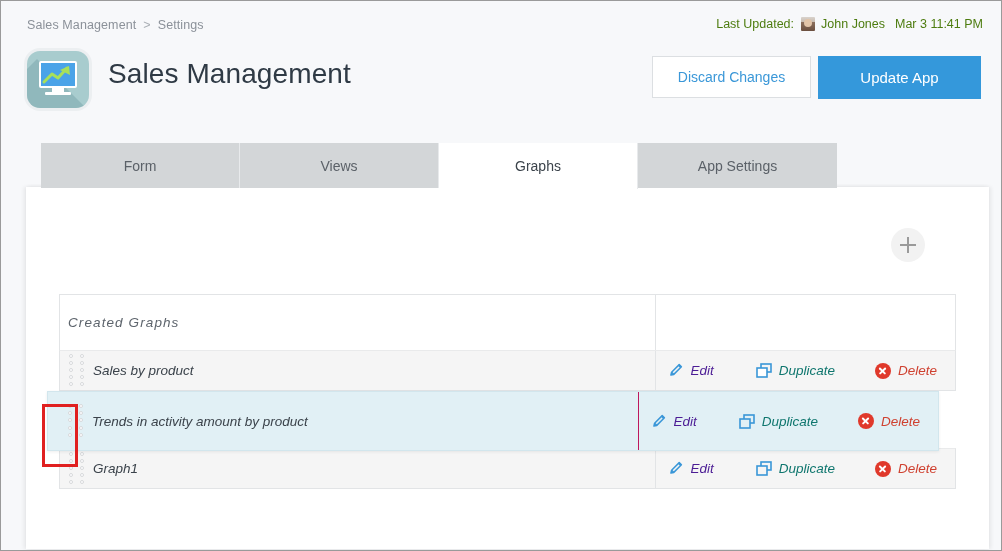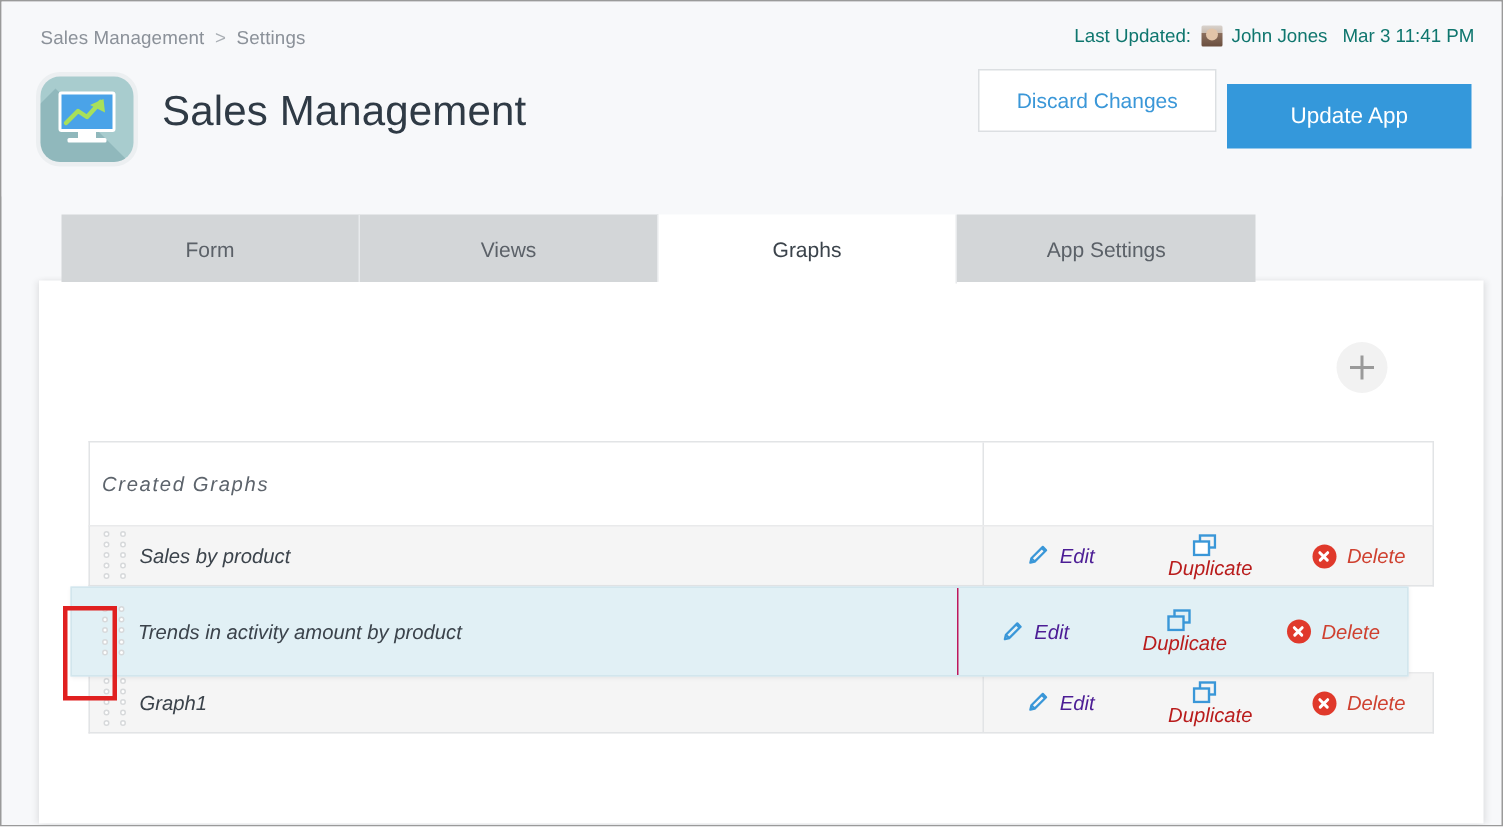--- a/index.html
+++ b/index.html
@@ -42,21 +42,21 @@
   .breadcrumb .crumb-link { color: #8b9199; }
   .breadcrumb .crumb-sep {
     color: #a9aeb4;
     padding: 0 7px;
   }
 
   .lastupdated {
     position: absolute;
     right: 18px; top: 16px;
     font-size: 12.5px;
-    color: #0f766e;
+    color: #4d7c0f;
     white-space: nowrap;
     display: flex;
     align-items: center;
   }
   .lastupdated .lu-label { margin-right: 7px; }
   .lastupdated .avatar {
     width: 14px; height: 14px;
     border-radius: 1px;
     background: linear-gradient(180deg, #d9d3cd 0%, #c8bbb0 35%, #8c6f5d 36%, #6b4f3f 100%);
     margin-right: 6px;
@@ -132,21 +132,21 @@
     left: 107px; top: 57px;
     font-size: 28px;
     color: #2f3a45;
     letter-spacing: 0.1px;
     white-space: nowrap;
     font-weight: normal;
   }
 
   .btn-discard {
     position: absolute;
-    left: 651px; top: 45px;
+    left: 651px; top: 55px;
     width: 159px; height: 42px;
     background: #ffffff;
     border: 1px solid #dcdfe2;
     color: #3a97d8;
     font-size: 14px;
     display: flex;
     align-items: center;
     justify-content: center;
     box-sizing: border-box;
     cursor: pointer;
@@ -315,21 +315,21 @@
 
   .action {
     display: flex;
     align-items: center;
     font-size: 13.5px;
     cursor: pointer;
     white-space: nowrap;
   }
   .action .lbl { margin-left: 7px; }
   .action.edit { color: #4c1d95; margin-right: 42px; }
-  .action.duplicate { color: #b91c1c; margin-right: 40px; flex-direction: column; }
+  .action.duplicate { color: #0f766e; margin-right: 40px; }
   .action.delete { color: #cf4130; }
 
   .ic-pencil { width: 15px; height: 15px; position: relative; }
   .ic-copy { width: 16px; height: 15px; position: relative; }
   .ic-delete {
     width: 16px; height: 16px;
     border-radius: 50%;
     background: #e0392b;
     position: relative;
     display: flex;

